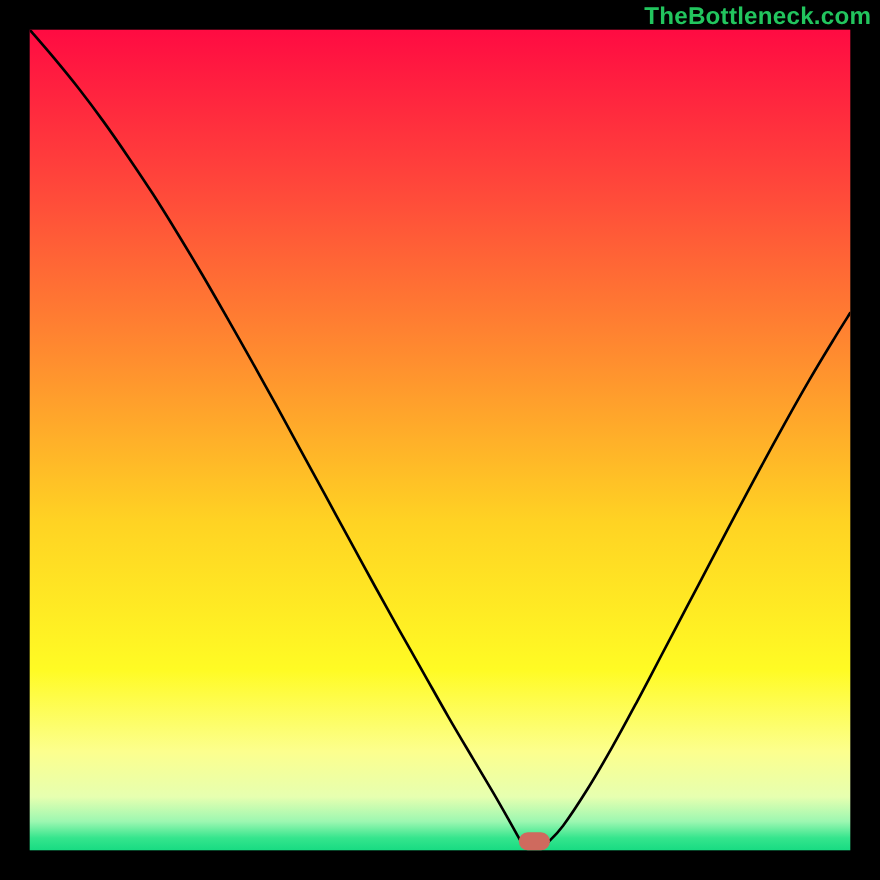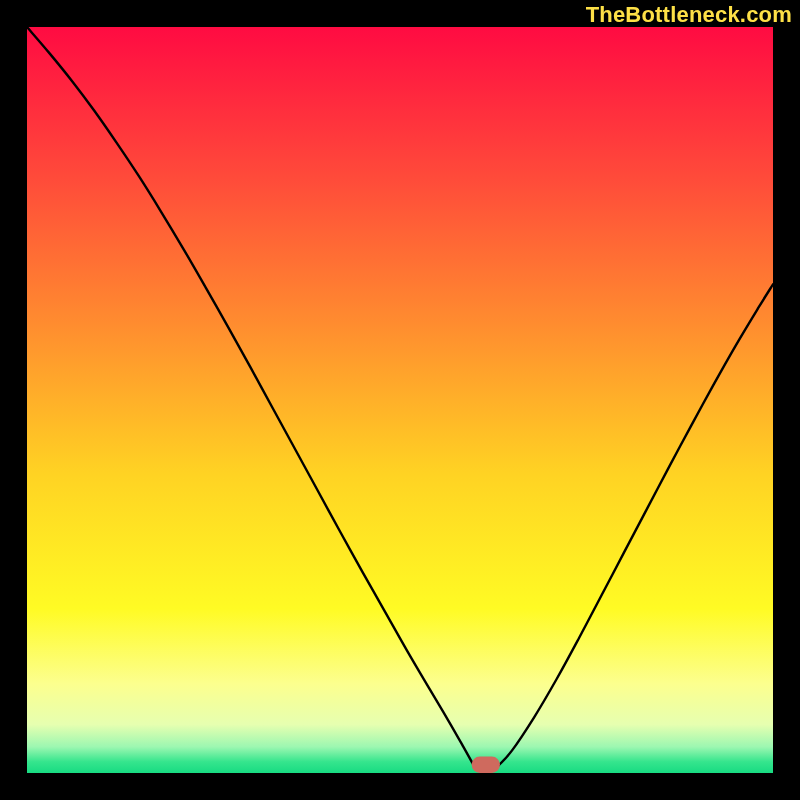--- a/index.html
+++ b/index.html
@@ -20,21 +20,21 @@
     top: 0;
     left: 0;
   }
   .watermark {
     position: absolute;
     top: 2px;
     right: 8px;
     font-family: Arial, Helvetica, sans-serif;
     font-size: 22px;
     font-weight: bold;
-    color: #fde047;
+    color: #22c55e;
     letter-spacing: 0.2px;
     user-select: none;
   }
 </style>
 </head>
 <body>
 
 <div class="stage">
 
   <svg id="chart-svg" width="800" height="800" viewBox="0 0 800 800">

